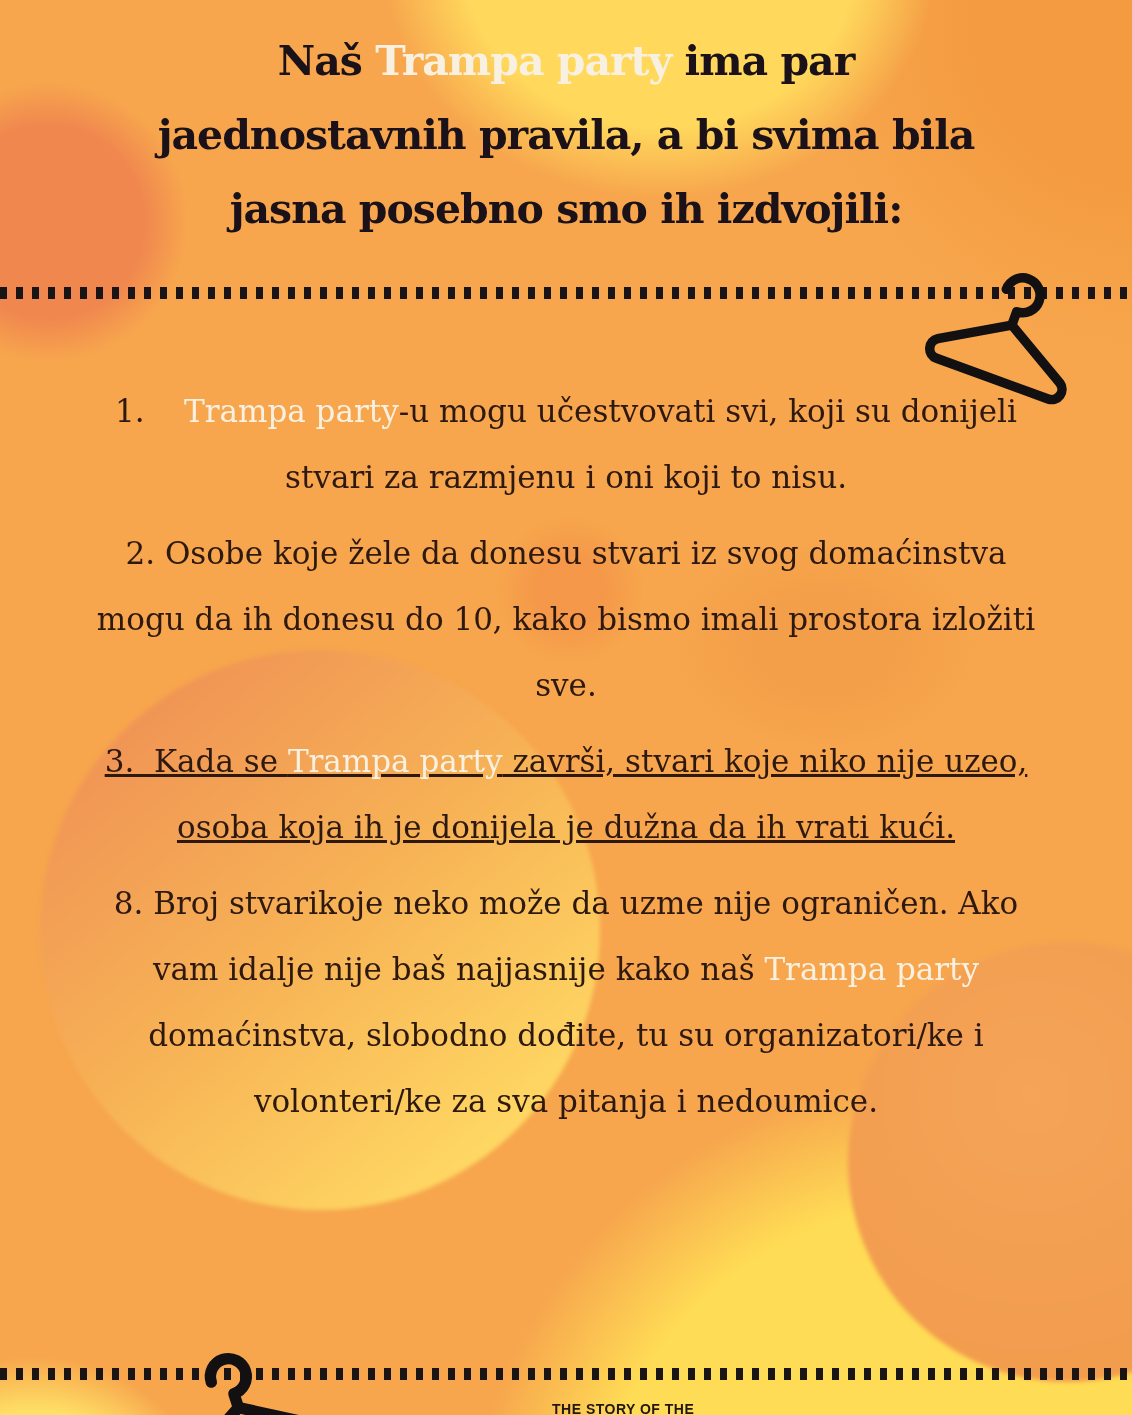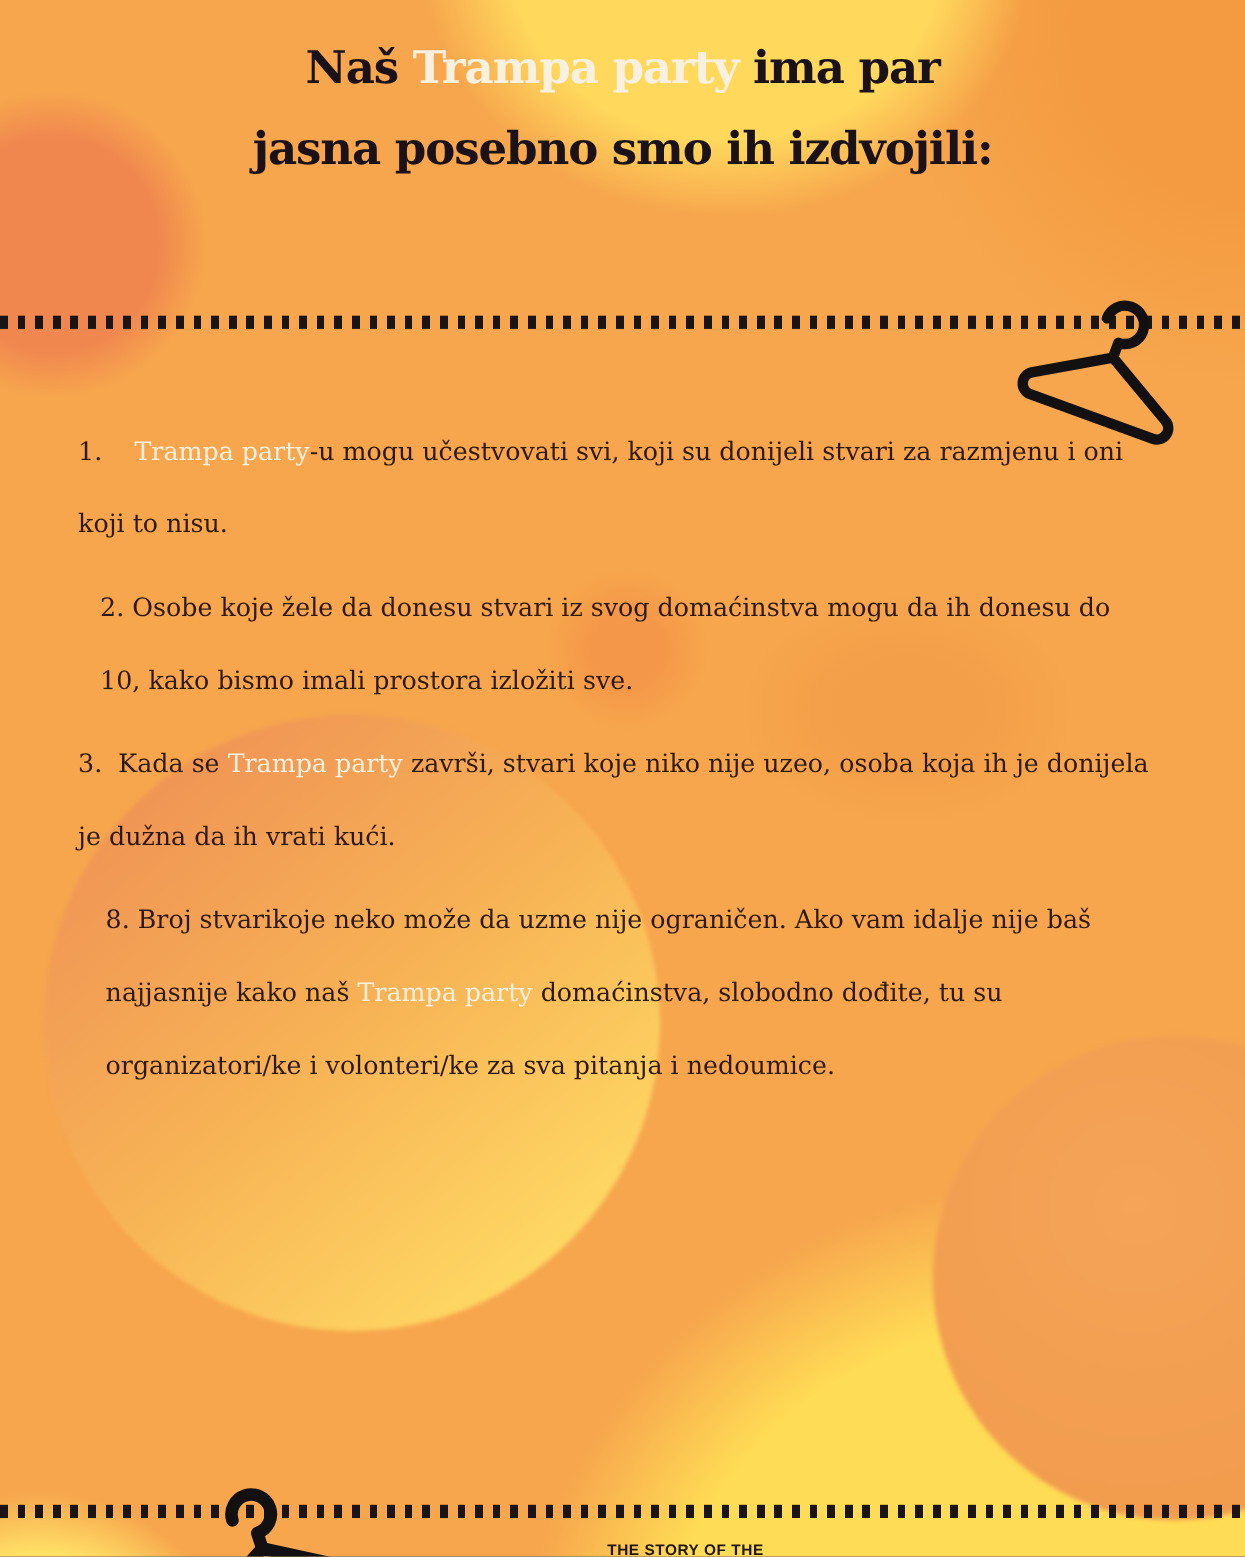--- a/index.html
+++ b/index.html
@@ -51,26 +51,26 @@
   }
   .dotted-top{top:287px;}
   .dotted-bottom{top:1368px;}
   
   .hanger{position:absolute;stroke:#121010;fill:none;stroke-linecap:round;stroke-linejoin:round;}
   .hanger-top{left:923px;top:266px;width:190px;height:146px;transform:rotate(20deg);transform-origin:55% 30%;}
   .hanger-bottom{left:124px;top:1345px;width:196px;height:150px;transform:rotate(-18deg);transform-origin:50% 8%;}
   
   .rules{position:absolute;left:0;top:378px;width:100%;color:#2E1911;}
   .rules p{
-    margin:0 auto 10px auto;text-align:left;
-    font-size:23px;line-height:66px;
+    margin:0 auto 10px auto;text-align:center;
+    font-size:31px;line-height:66px;
   }
   .rule-1{max-width:990px;}
   .rule-2{max-width:950px;}
-  .rule-3{max-width:990px;}
+  .rule-3{max-width:990px;text-decoration:underline;}
   .rule-4{max-width:950px;}
   .rule-5{max-width:940px;}
   
   .footer-text{
     position:absolute;left:552px;top:1401px;
     font-family:"Liberation Sans", sans-serif;
     font-weight:bold;font-size:14px;letter-spacing:.5px;
     color:#201613;white-space:nowrap;
   }
 </style>
@@ -78,20 +78,21 @@
 <body>
 
 <div class="poster">
 
   <div class="bg"></div>
   <div class="circle circle-left"></div>
   <div class="circle circle-right"></div>
 
   <h1 class="title" id="title">
       <div class="title-line"><span class="tone-dark">Naš </span><span class="tone-light">Trampa party</span><span class="tone-dark"> ima par</span></div>
+      <div class="title-line"><span class="tone-dark">jaednostavnih pravila, a bi svima bila</span></div>
       <div class="title-line"><span class="tone-dark">jasna posebno smo ih izdvojili:</span></div>
     </h1>
 
   <div class="dotted dotted-top"></div>
 
   <svg class="hanger hanger-top" viewBox="0 0 120 92">
     <path d="M60 40 L60 31 A11 11 0 1 0 49 20" stroke-width="6"></path>
     <path d="M60 40 L101 64 A6.5 6.5 0 0 1 97.5 76 L22.5 76 A6.5 6.5 0 0 1 19 64 Z" stroke-width="6"></path>
   </svg>
 

